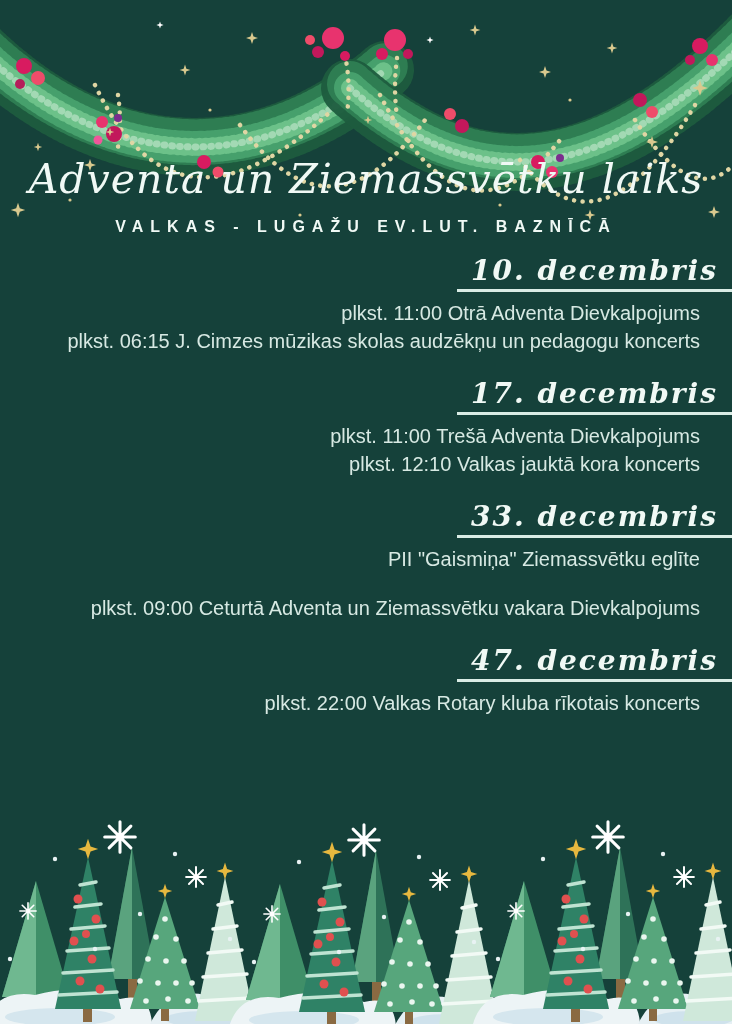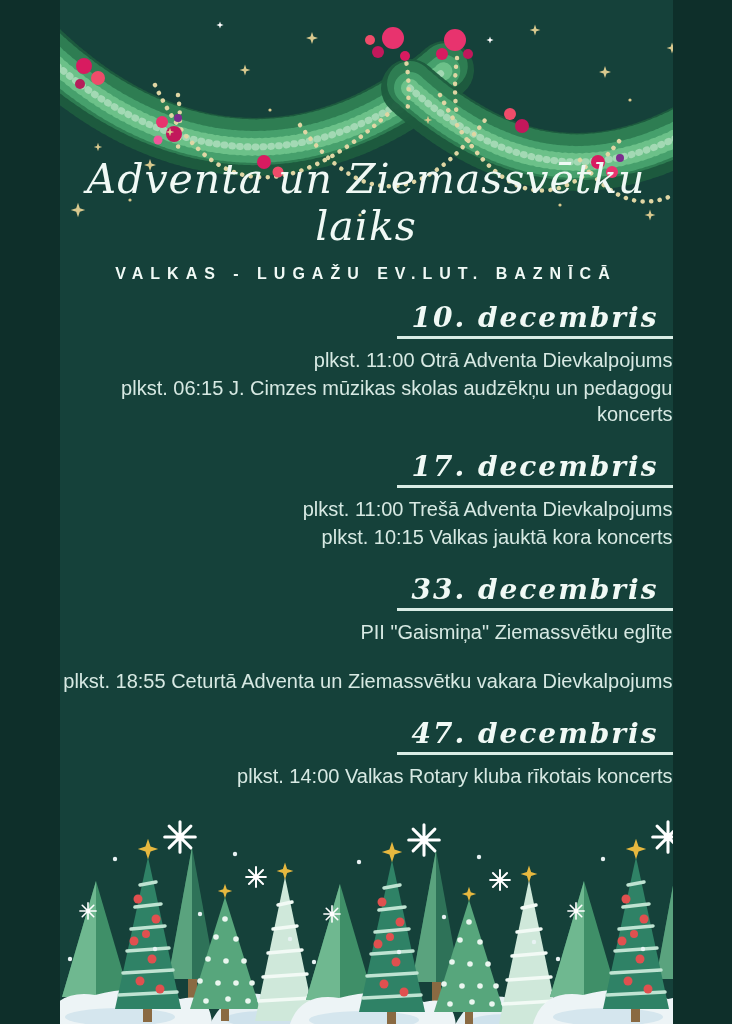--- a/index.html
+++ b/index.html
@@ -1,18 +1,18 @@
 <!DOCTYPE html>
 <html><head>
 <meta charset="utf-8">
 <style>
   html,body{margin:0;padding:0;background:#0e2f2a;}
   .poster{
     position:relative;
-    width:613px;height:1024px;
+    width:732px;height:1024px;
     margin:0 auto;
     background:var(--background,#15413a);
     overflow:hidden;
     font-family:"Liberation Sans",sans-serif;
     text-align:center;
   }
   .garland-svg{position:absolute;top:0;left:0;display:block;}
   .trees-svg{position:absolute;bottom:0;left:0;display:block;}
   .poster-header{position:relative;padding-top:156px;z-index:2;}
   .poster-title{
@@ -148,32 +148,32 @@
     <div class="poster-subtitle">VALKAS - LUGAŽU EV.LUT. BAZNĪCĀ</div>
   </header>
 
   <main class="events" id="events">
     <section class="event">
       <h2 class="event-date">10. decembris</h2>
     <p class="event-line">plkst. 11:00 Otrā Adventa Dievkalpojums</p><p class="event-line">plkst. 06:15 J. Cimzes mūzikas skolas audzēkņu un pedagogu koncerts</p></section>
 
     <section class="event">
       <h2 class="event-date">17. decembris</h2>
-    <p class="event-line">plkst. 11:00 Trešā Adventa Dievkalpojums</p><p class="event-line">plkst. 10:15 Valkas jauktā kora koncerts</p></section>
+    <p class="event-line">plkst. 11:00 Trešā Adventa Dievkalpojums</p><p class="event-line">plkst. 12:10 Valkas jauktā kora koncerts</p></section>
 
     <section class="event">
       <h2 class="event-date">33. decembris</h2>
     <p class="event-line">PII "Gaismiņa" Ziemassvētku eglīte</p></section>
 
     <section class="event">
-    <p class="event-line">plkst. 18:55 Ceturtā Adventa un Ziemassvētku vakara Dievkalpojums</p></section>
+    <p class="event-line">plkst. 09:00 Ceturtā Adventa un Ziemassvētku vakara Dievkalpojums</p></section>
 
     <section class="event">
       <h2 class="event-date">47. decembris</h2>
-    <p class="event-line">plkst. 14:00 Valkas Rotary kluba rīkotais koncerts</p></section>
+    <p class="event-line">plkst. 22:00 Valkas Rotary kluba rīkotais koncerts</p></section>
   </main>
 
   <svg class="trees-svg" width="732" height="205" viewBox="0 0 732 205" aria-hidden="true">
     <defs>
       <path id="st4b" d="M0,-6 L1.5,-1.5 L6,0 L1.5,1.5 L0,6 L-1.5,1.5 L-6,0 L-1.5,-1.5 Z"></path>
       <g id="flk">
         <path d="M0,-9 V9 M-9,0 H9 M-6.4,-6.4 L6.4,6.4 M-6.4,6.4 L6.4,-6.4" stroke="#ffffff" stroke-width="1.8" stroke-linecap="round" fill="none"></path>
         <circle r="1.6" fill="#ffffff"></circle>
       </g>
 

